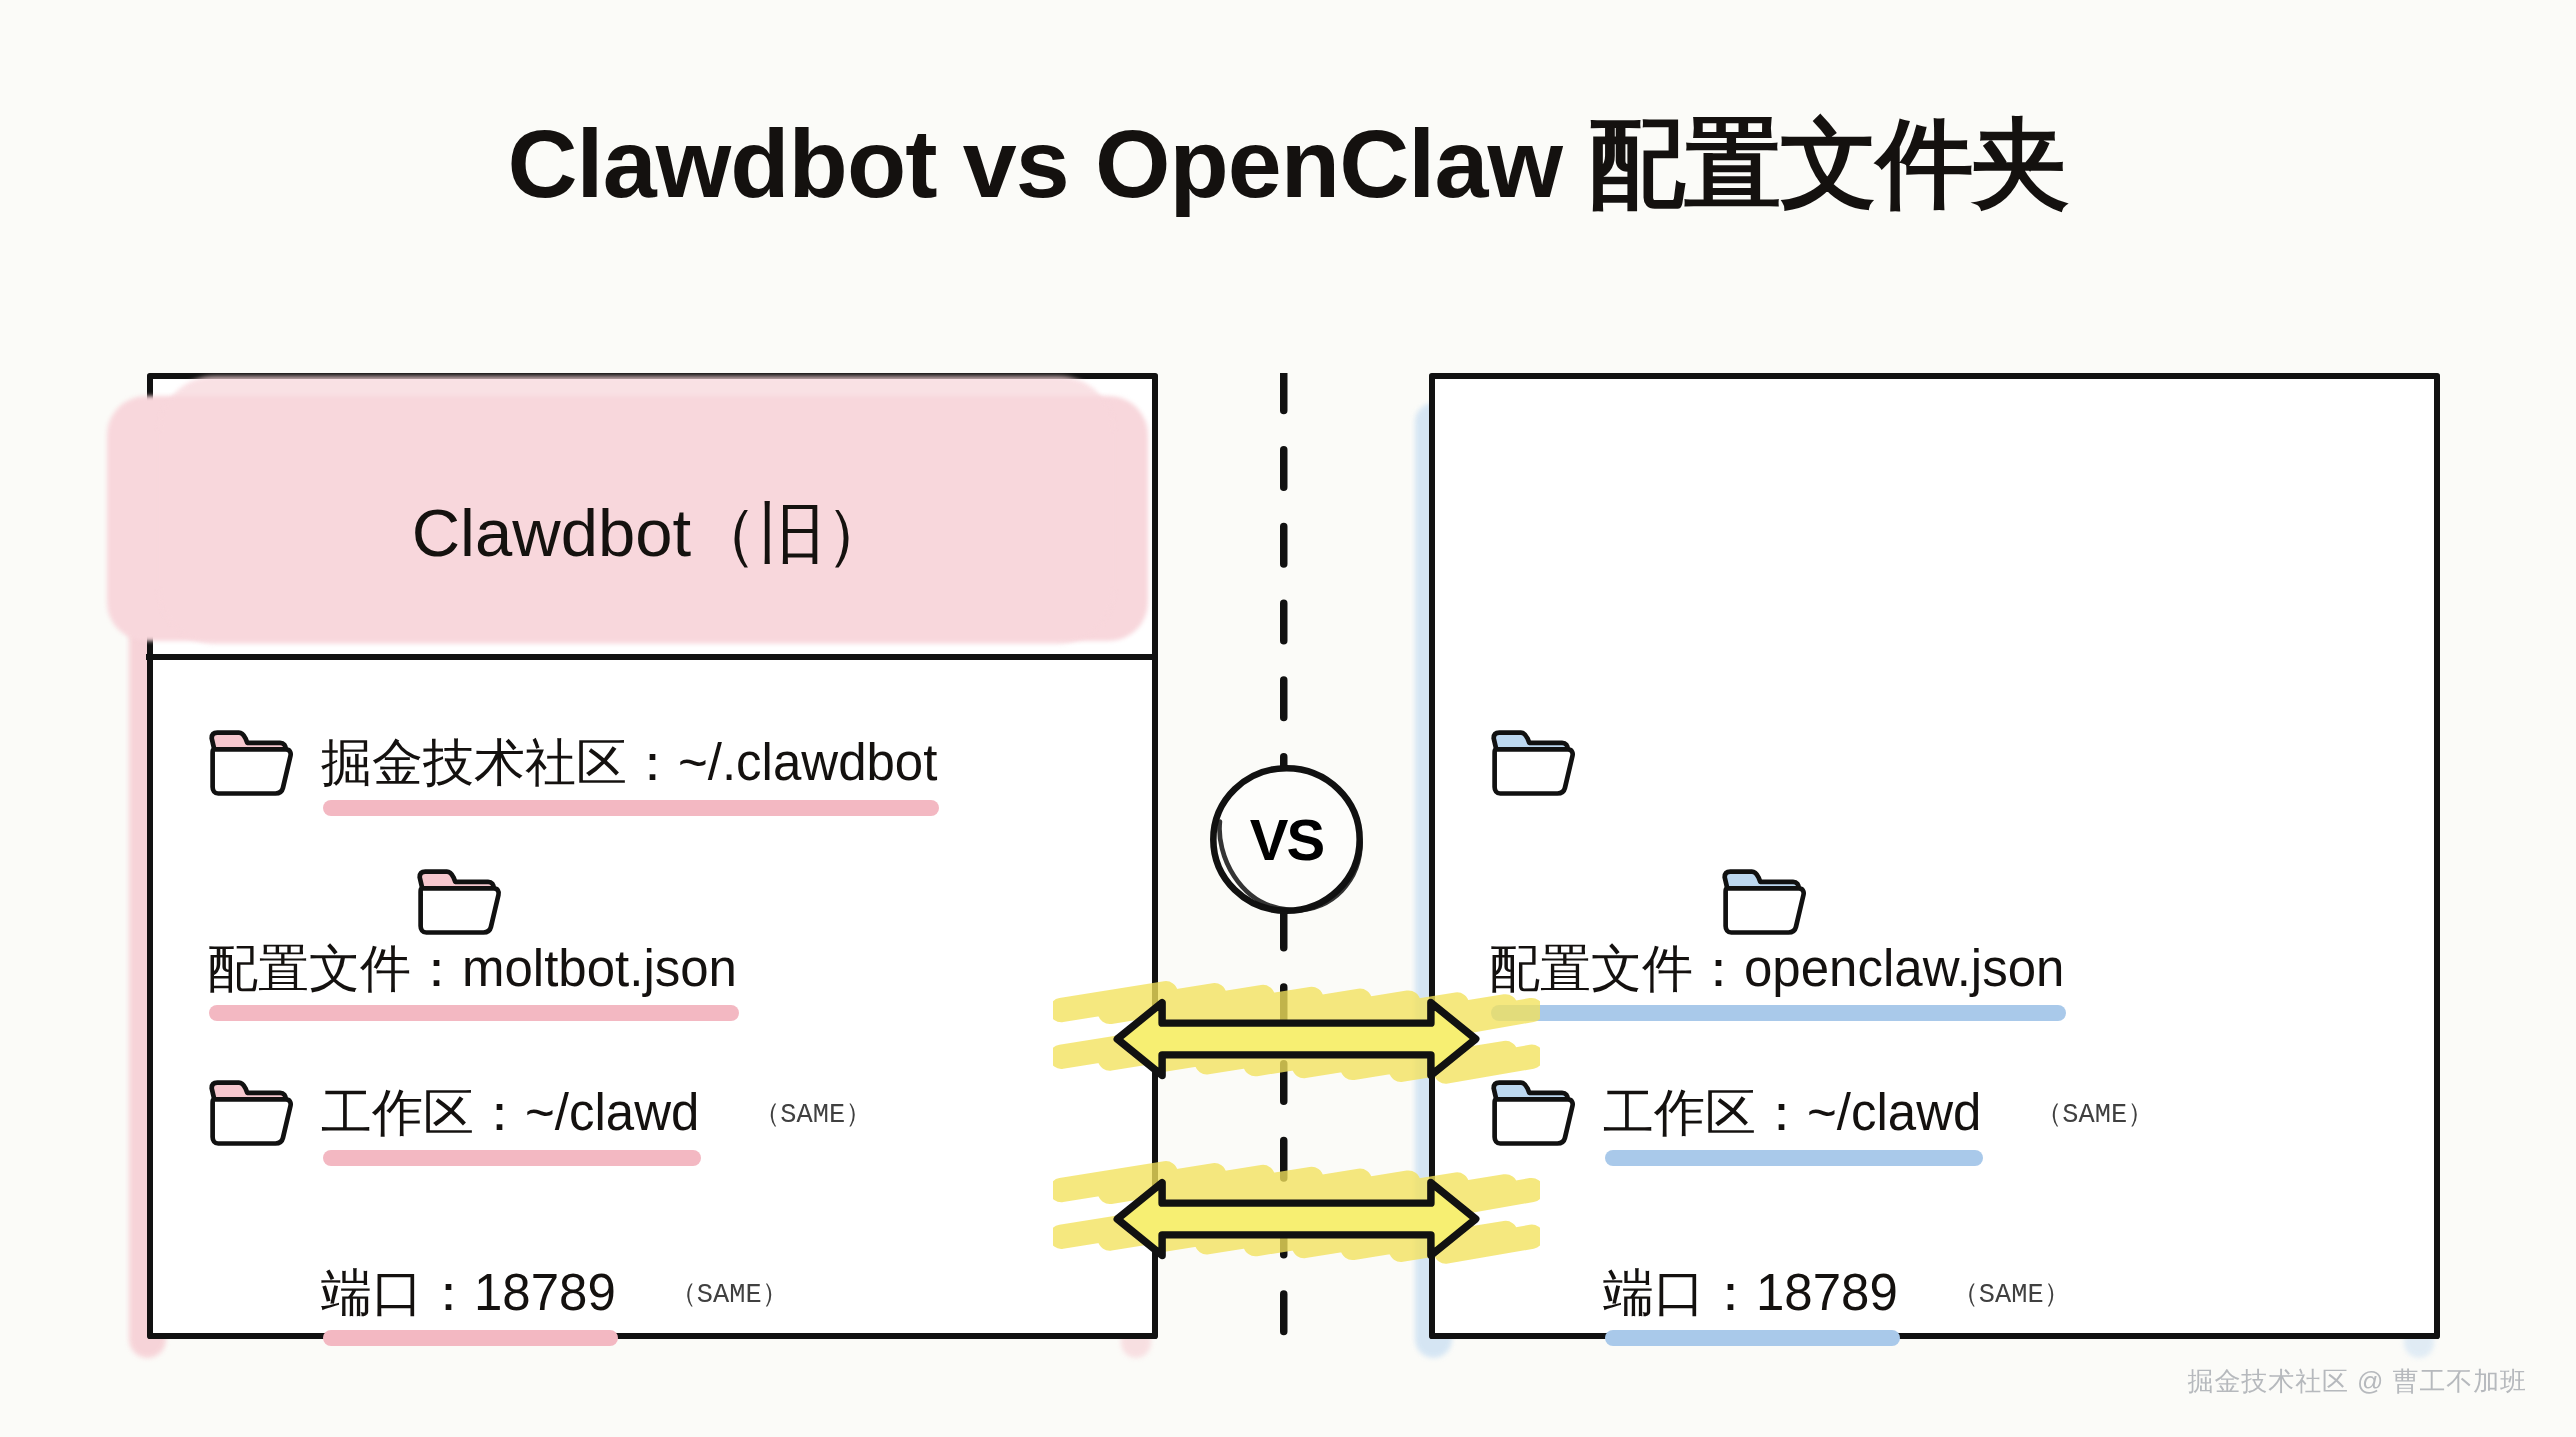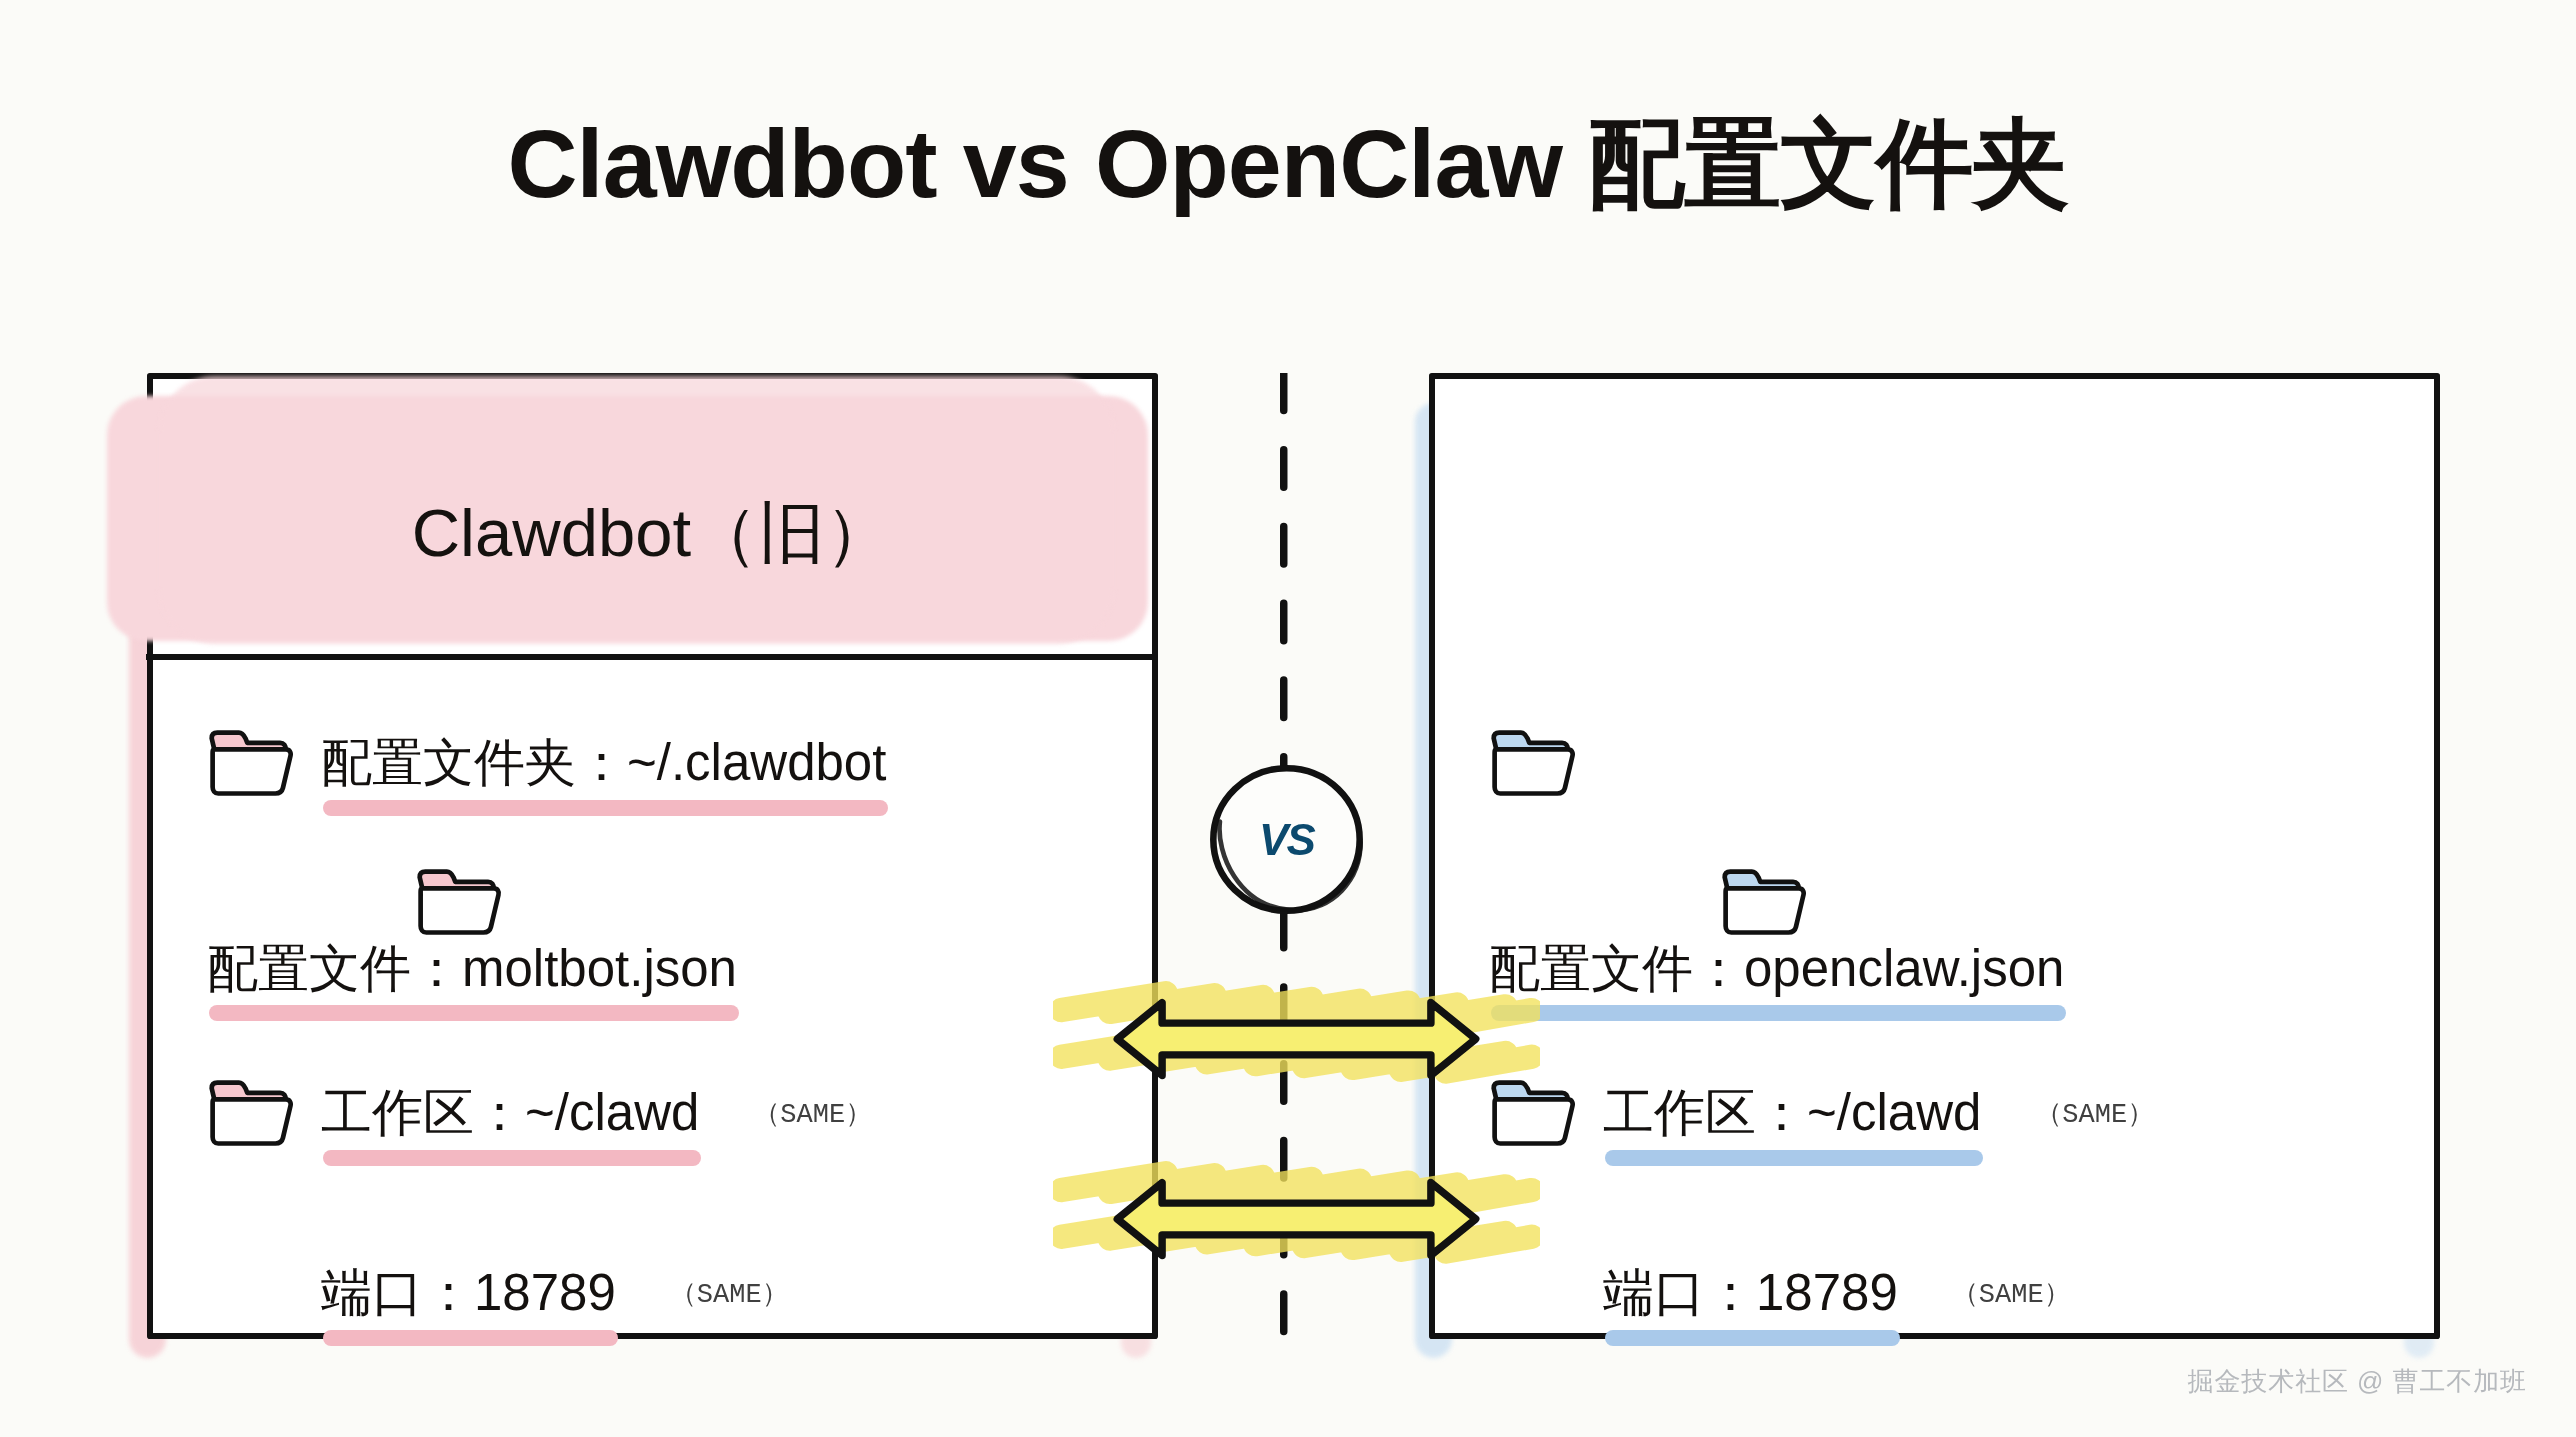--- a/index.html
+++ b/index.html
@@ -199,26 +199,25 @@
   #vs-badge .vs-circle-svg {
     position: absolute; inset: 0;
     width: 167px; height: 167px;
   }
   #vs-badge .vs-label {
     position: absolute;
     inset: 0;
     display: flex;
     align-items: center;
     justify-content: center;
-    font-size: 44px;
+    font-size: 58px;
     font-weight: 700;
-    color: #0c4a6e;
+    color: #000000;
     letter-spacing: -1.9px;
     font-family: "Liberation Sans", "DejaVu Sans", sans-serif;
-    font-style: italic;
   }
   #vs-badge .vs-bg {
     position: absolute;
     left: 13px; top: 13px;
     width: 140px; height: 140px;
     border-radius: 50%;
     background: #fdfdfb;
   }
 
   
@@ -266,21 +265,21 @@
     <div class="panel-body">
 
       <div class="row row-0">
         <span class="folder-icon">
           <svg viewBox="0 0 96 80" xmlns="http://www.w3.org/2000/svg">
             <path d="M5 13 C5 9 7 7 11 7 L34 7 C37 7 39 9 41 13 L43 18 L78 18 C82 18 84 21 84 25 L84 26 L8 26 Z" fill="#f6c7ce" stroke="#111" stroke-width="5" stroke-linejoin="round"></path>
             <path d="M8 25 L84 25 C88 25 90 28 89 32 L81 66 C80 70 77 72 73 72 L12 72 C8 72 6 69 6 65 L6 29 C6 26 6 25 8 25 Z" fill="#ffffff" stroke="#111" stroke-width="5" stroke-linejoin="round"></path>
           </svg>
         </span>
         <span class="row-text-wrap">
-          <span class="row-text">配置文件夹：~/.clawdbot</span>
+          <span class="row-text">掘金技术社区：~/.clawdbot</span>
           <span class="underline pink" style="width:100%"></span>
         </span>
       </div>
 
       <div class="row row-1">
         <span class="folder-icon">
           <svg viewBox="0 0 96 80" xmlns="http://www.w3.org/2000/svg">
             <path d="M5 13 C5 9 7 7 11 7 L34 7 C37 7 39 9 41 13 L43 18 L78 18 C82 18 84 21 84 25 L84 26 L8 26 Z" fill="#f6c7ce" stroke="#111" stroke-width="5" stroke-linejoin="round"></path>
             <path d="M8 25 L84 25 C88 25 90 28 89 32 L81 66 C80 70 77 72 73 72 L12 72 C8 72 6 69 6 65 L6 29 C6 26 6 25 8 25 Z" fill="#ffffff" stroke="#111" stroke-width="5" stroke-linejoin="round"></path>
           </svg>

